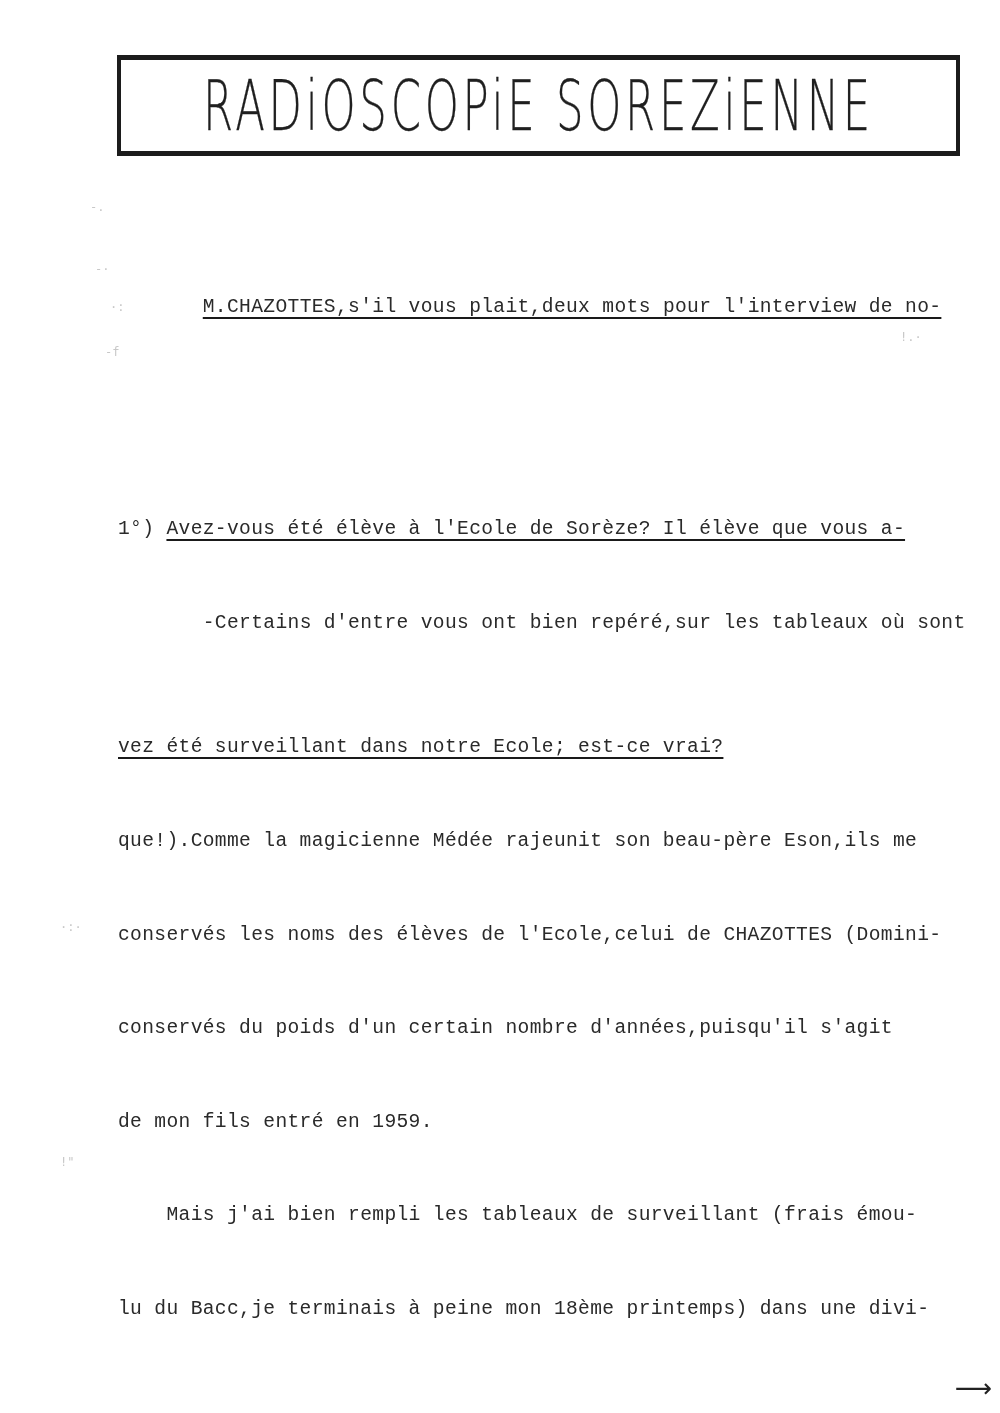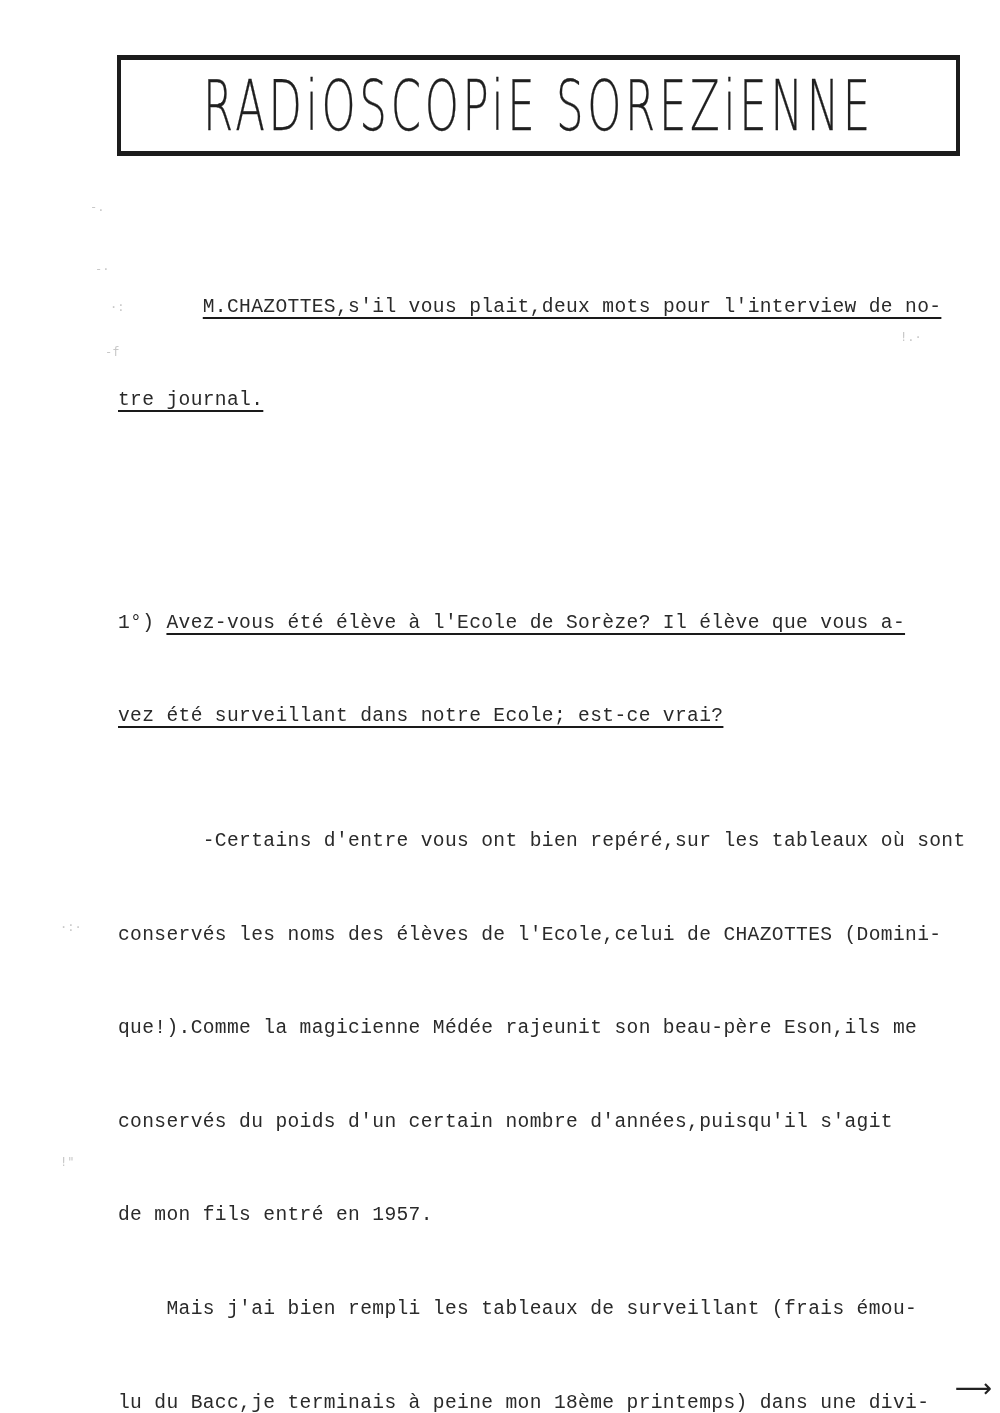--- a/index.html
+++ b/index.html
@@ -47,32 +47,31 @@
 </head>
 <body>
 
 <div class="masthead">
   <div class="masthead-title">RADiOSCOPiE SOREZiENNE</div>
 </div>
 
 <div class="body-text">
   
   <span class="line">       <span class="ul">M.CHAZOTTES,s'il vous plait,deux mots pour l'interview de no-</span></span>
-  <span class="line"><span class="ul">tre journal.</span></span>
   <span class="gap-small" style="display:block"></span>
 
   
   <span class="line"><span>1°)</span> <span class="ul">Avez-vous été élève à l'Ecole de Sorèze? Il élève que vous a-</span></span>
+  <span class="line">       <span>-Certains d'entre vous ont bien repéré,sur les tableaux où sont</span></span>
+
   <span class="line"><span class="ul">vez été surveillant dans notre Ecole; est-ce vrai?</span></span>
-
-  <span class="line">       <span>-Certains d'entre vous ont bien repéré,sur les tableaux où sont</span></span>
+  <span class="line"><span>que!).Comme la magicienne Médée rajeunit son beau-père Eson,ils me</span></span>
   <span class="line"><span>conservés les noms des élèves de l'Ecole,celui de CHAZOTTES (Domini-</span></span>
-  <span class="line"><span>que!).Comme la magicienne Médée rajeunit son beau-père Eson,ils me</span></span>
   <span class="line"><span>conservés du poids d'un certain nombre d'années,puisqu'il s'agit</span></span>
-  <span class="line"><span>de mon fils entré en 1957.</span></span>
+  <span class="line"><span>de mon fils entré en 1959.</span></span>
   <span class="line">    <span>Mais j'ai bien rempli les tableaux de surveillant (frais émou-</span></span>
   <span class="line"><span>lu du Bacc,je terminais à peine mon 18ème printemps) dans une divi-</span></span>
   
   
   
   
   
   
   
   

